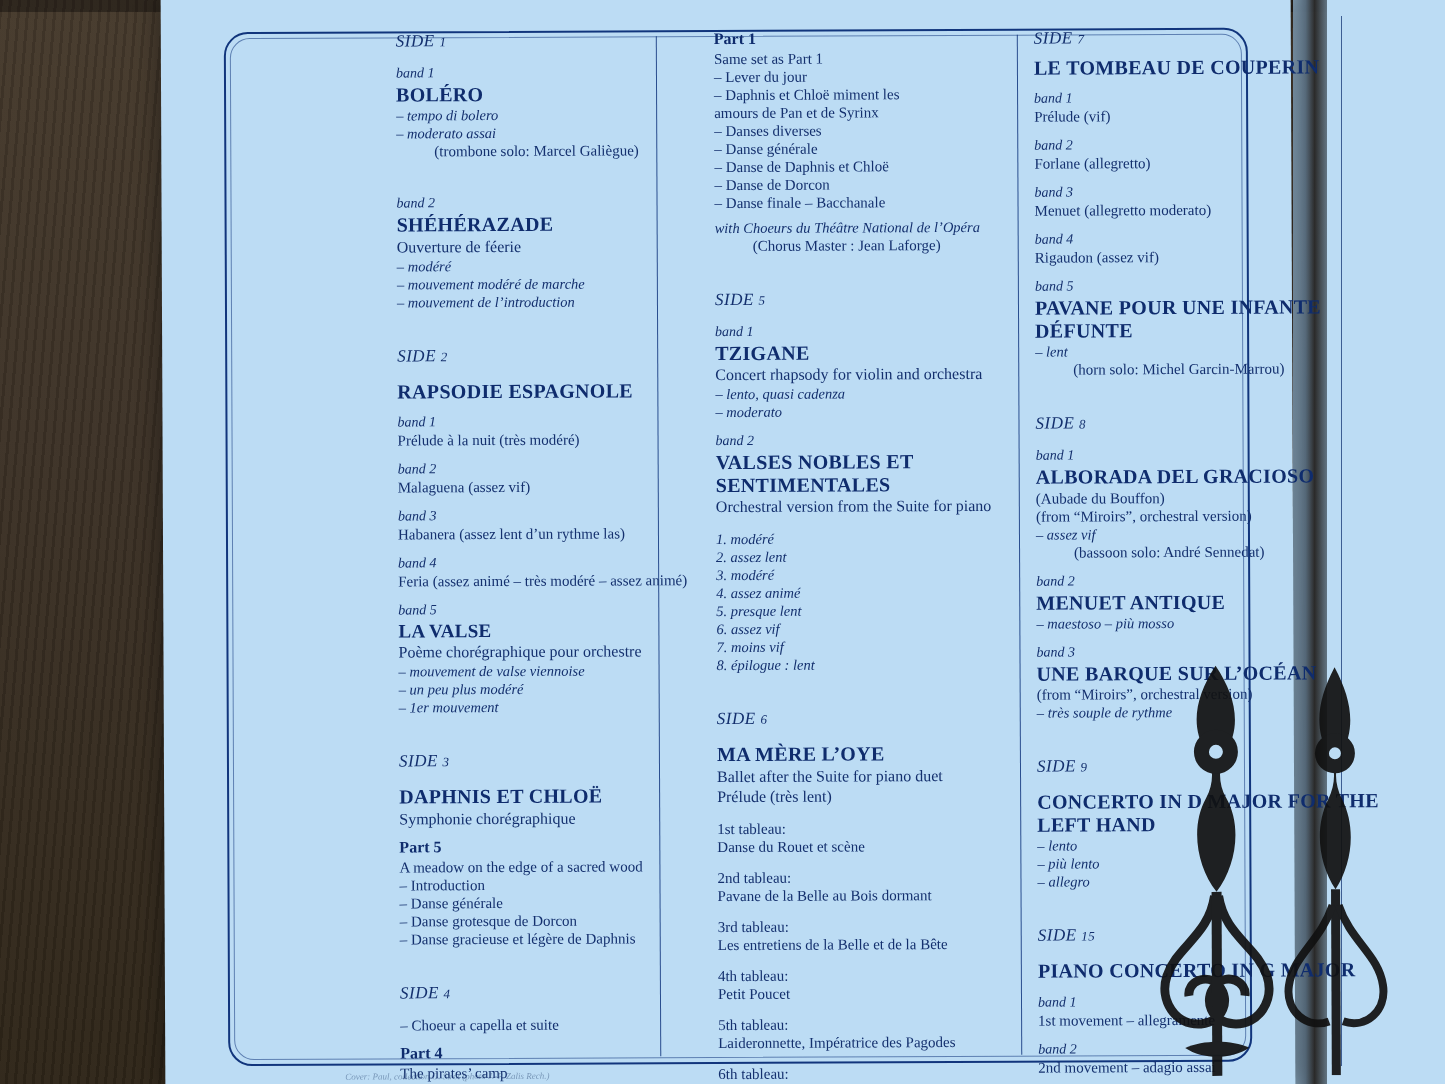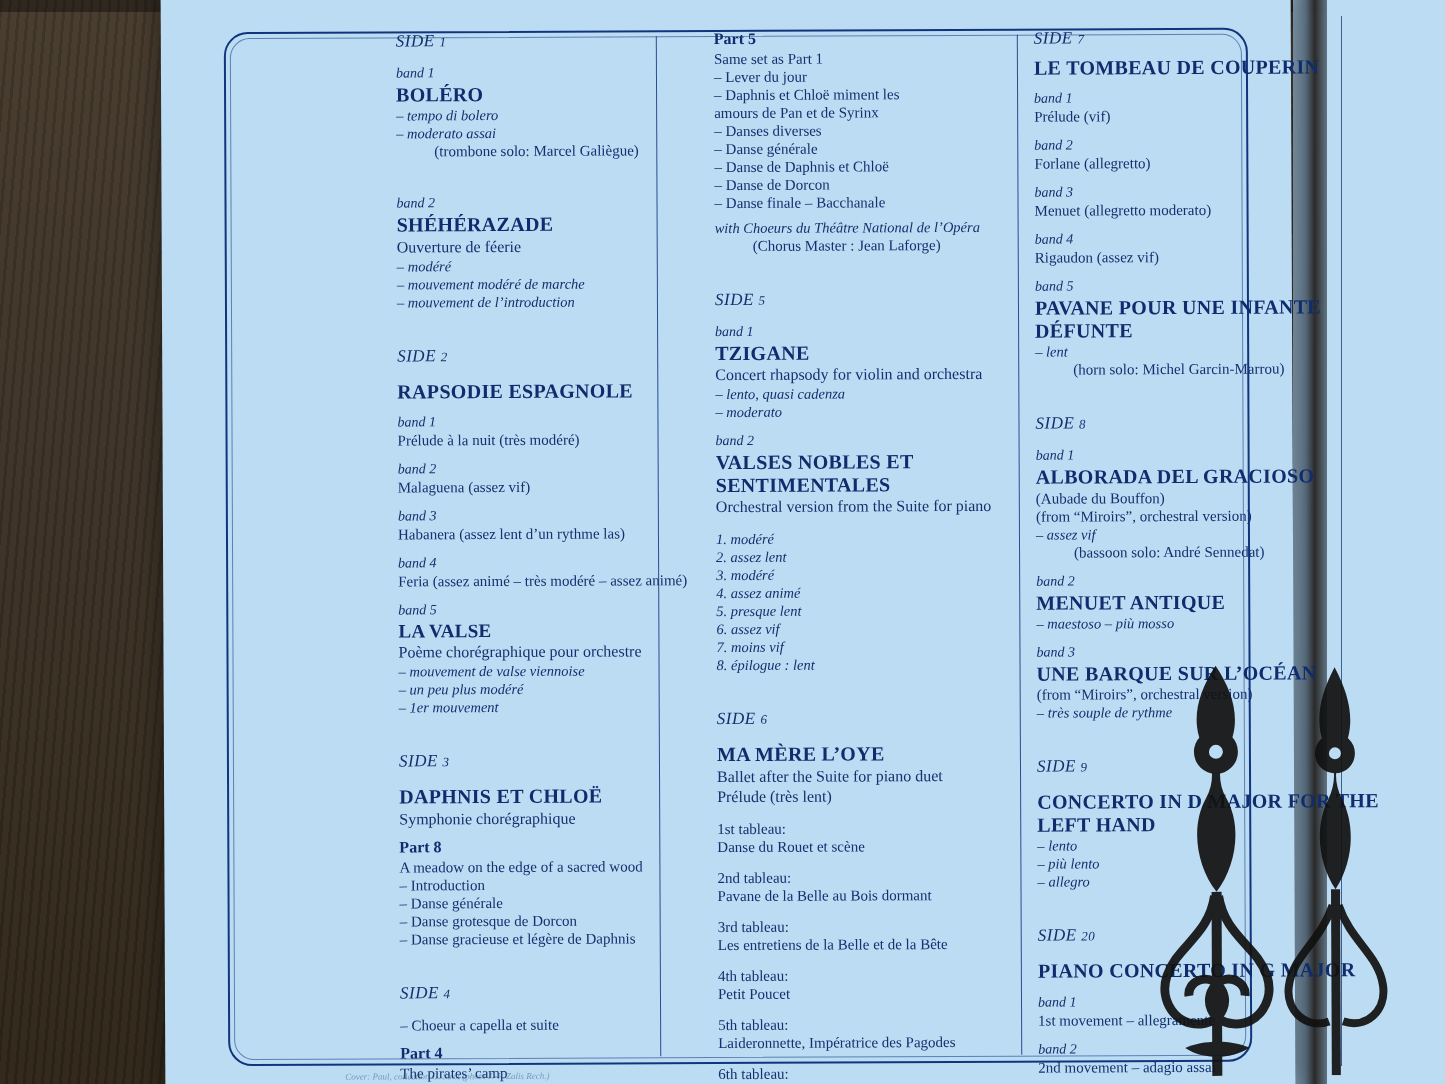--- a/index.html
+++ b/index.html
@@ -150,41 +150,41 @@
       <div class="mv">– 1er mouvement</div>
 
       <div class="gap-l"></div>
       <div class="side">
         <span>SIDE</span>
         <span class="num">3</span>
       </div>
       <div class="work">DAPHNIS ET CHLOË</div>
       <div class="sub">Symphonie chorégraphique</div>
 
-      <div class="part"><span>Part 8</span></div>
+      <div class="part"><span>Part 5</span></div>
       <div class="pl">A meadow on the edge of a sacred wood</div>
       <div class="pl">– Introduction</div>
       <div class="pl">– Danse générale</div>
       <div class="pl">– Danse grotesque de Dorcon</div>
       <div class="pl">– Danse gracieuse et légère de Daphnis</div>
 
       <div class="gap-l"></div>
       <div class="side">
         <span>SIDE</span>
         <span class="num">4</span>
       </div>
       <div class="pl">– Choeur a capella et suite</div>
       <div class="part"><span>Part 4</span></div>
       <div class="pl">The pirates’ camp</div>
       <div class="pl">– Danses guerrières et diverses</div>
 
     </div>
 
     <div class="col col2">
-      <div class="part" style="margin-top:0"><span>Part 5</span></div>
+      <div class="part" style="margin-top:0"><span>Part 1</span></div>
       <div class="pl">Same set as Part 1</div>
       <div class="pl">– Lever du jour</div>
       <div class="pl">– Daphnis et Chloë miment les</div>
       <div class="pl">   amours de Pan et de Syrinx</div>
       <div class="pl">– Danses diverses</div>
       <div class="pl">– Danse générale</div>
       <div class="pl">– Danse de Daphnis et Chloë</div>
       <div class="pl">– Danse de Dorcon</div>
       <div class="pl">– Danse finale – Bacchanale</div>
       <div class="mv" style="margin-top:8px">with Choeurs du Théâtre National de l’Opéra</div>
@@ -288,21 +288,21 @@
         <span class="num">9</span>
       </div>
       <div class="work">CONCERTO IN D MAJOR FOR THE LEFT HAND</div>
       <div class="mv">– lento</div>
       <div class="mv">– più lento</div>
       <div class="mv">– allegro</div>
 
       <div class="gap-l"></div>
       <div class="side">
         <span>SIDE</span>
-        <span class="num">20</span>
+        <span class="num">15</span>
       </div>
       <div class="work">PIANO CONCERTO IN G MAJOR</div>
       <div class="band">band 1</div>
       <div class="pl">1st movement – allegramente</div>
       <div class="band">band 2</div>
       <div class="pl">2nd movement – adagio assai</div>
 
     </div>
   </div>
 

